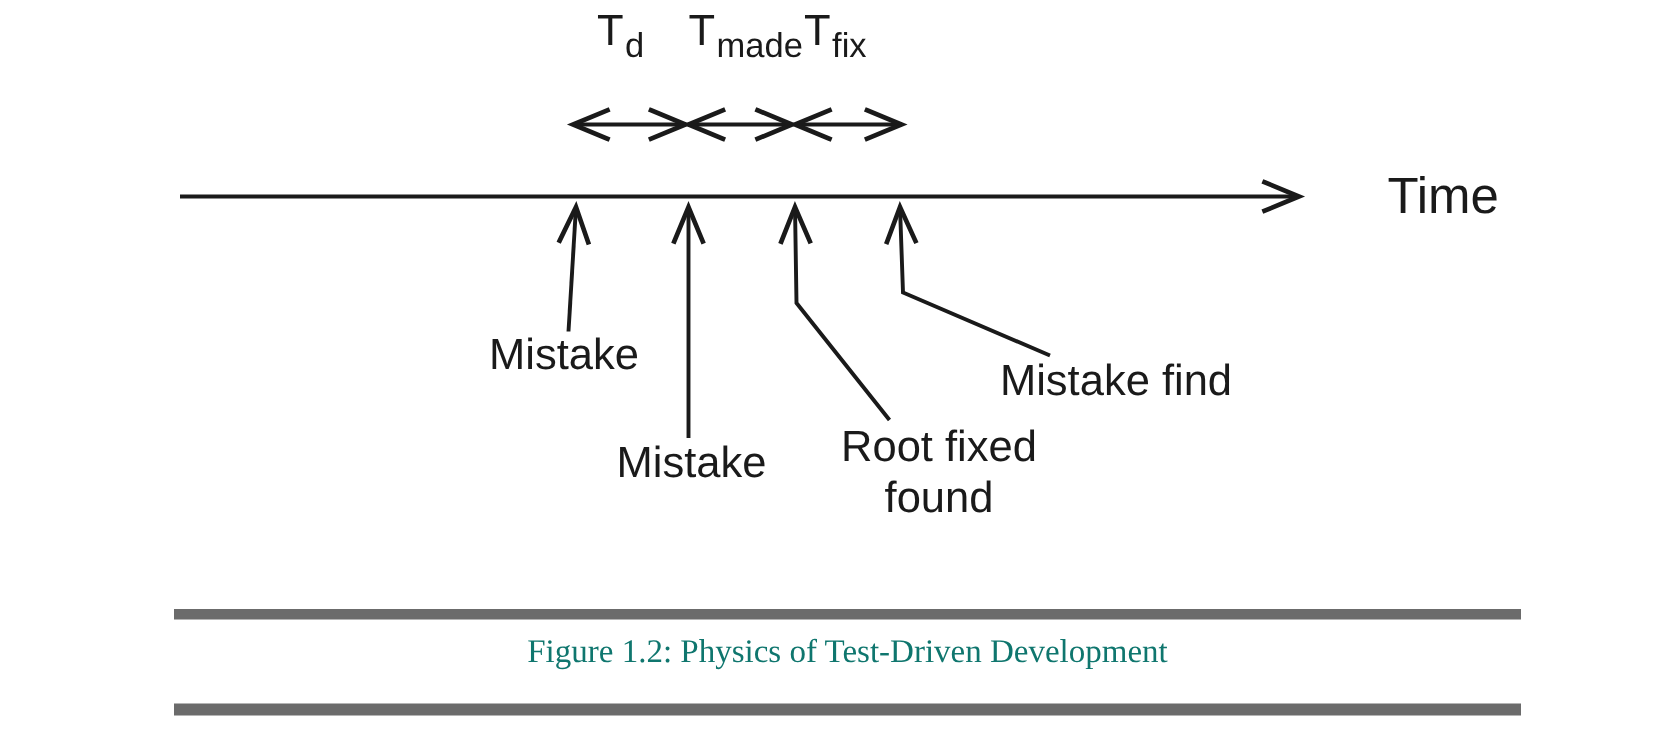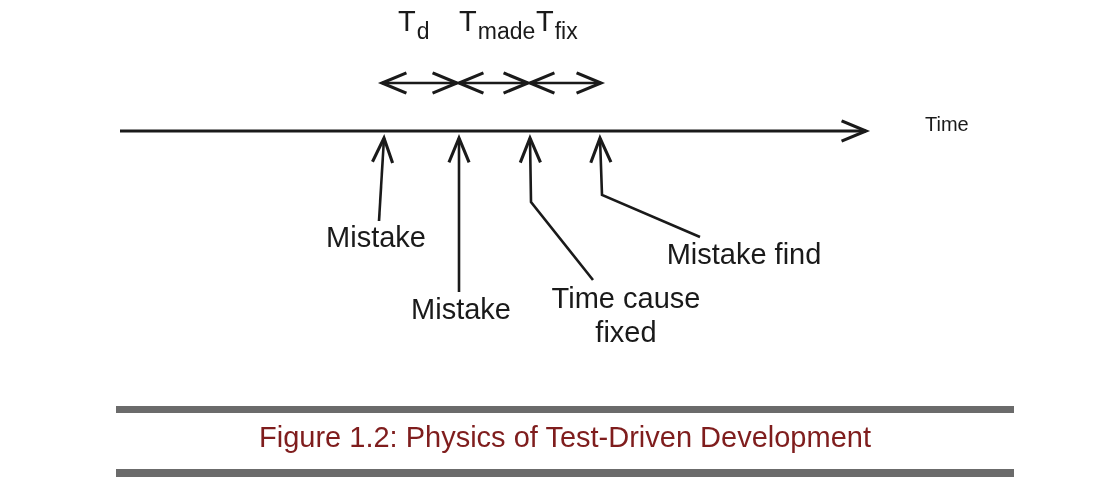--- a/index.html
+++ b/index.html
@@ -43,33 +43,33 @@
     transform: translateX(-50%);
     text-align: center;
     font-size: 29px;
     line-height: 34px;
     white-space: nowrap;
   }
   .time-label {
     position: absolute;
     left: 889px;
     top: 114px;
-    font-size: 20px;
+    font-size: 34px;
     line-height: 1;
   }
   .caption {
     position: absolute;
     left: 529px;
     top: 423px;
     transform: translateX(-50%);
-    font-family: Liberation Sans, sans-serif;
-    font-size: 29px;
+    font-family: Liberation Serif, serif;
+    font-size: 22px;
     line-height: 1;
     white-space: nowrap;
-    color: #7f1d1d;
+    color: #0f766e;
   }
 </style>
 </head>
 <body>
 
 <div class="canvas">
 
   <svg class="geometry" viewBox="0 0 1110 501" aria-hidden="true">
     <defs>
       <marker id="head" orient="auto" markerUnits="userSpaceOnUse" markerWidth="60" markerHeight="40" refX="0" refY="0" overflow="visible">
@@ -101,22 +101,22 @@
 
   <div class="time-label">Time</div>
 
   <div class="event-label" style="left:340px; top:220px">
     <div>Mistake</div>
   </div>
   <div class="event-label" style="left:425px; top:292px">
     <div>Mistake</div>
   </div>
   <div class="event-label" style="left:590px; top:281px">
-    <div>Time cause</div>
-    <div>fixed</div>
+    <div>Root fixed</div>
+    <div>found</div>
   </div>
   <div class="event-label" style="left:708px; top:237px">
     <div>Mistake find</div>
   </div>
 
   <div class="caption">Figure 1.2: Physics of Test-Driven Development</div>
 
 </div>
 
 </body></html>

